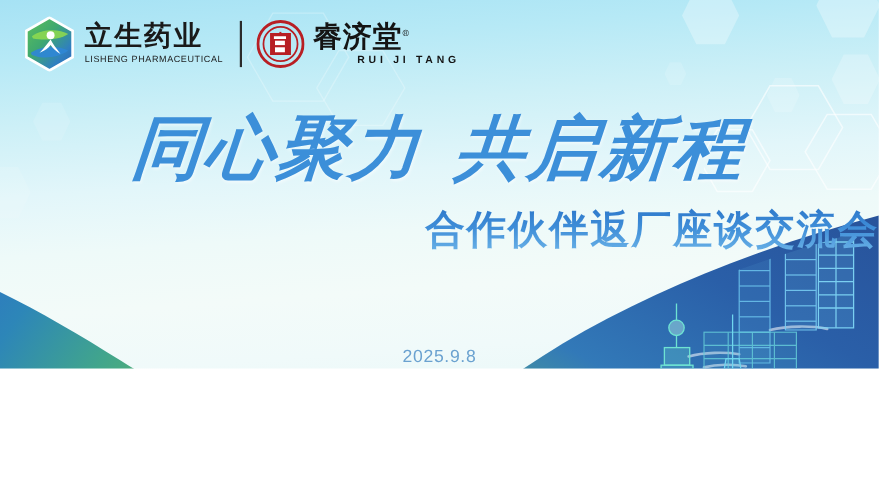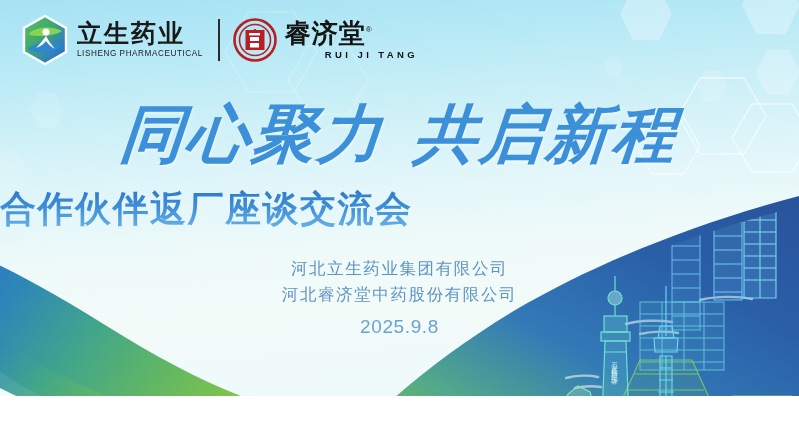--- a/index.html
+++ b/index.html
@@ -1,21 +1,21 @@
 <!DOCTYPE html>
 <html><head>
 <meta charset="utf-8">
 <style>
   html,body{margin:0;padding:0;}
   body{
     width:799px;height:448px;overflow:hidden;
     font-family:"Liberation Sans","DejaVu Sans",sans-serif;
   }
   .poster{
-    position:relative;width:799px;height:396px;overflow:hidden;
+    position:relative;width:799px;height:335px;overflow:hidden;
     background:linear-gradient(176deg,#a6e2f4 0%,#b6e9f6 14%,#cdf0f7 30%,#e2f6fa 46%,#eefaf9 60%,#f3fbf9 74%,#f0fafa 88%,#eaf8f8 100%);
   }
 
   
   .hexwrap{position:absolute;inset:0;pointer-events:none;overflow:hidden;}
   .hex{
     position:absolute;
     background:rgba(255,255,255,.30);
     clip-path:polygon(25% 3%,75% 3%,100% 50%,75% 97%,25% 97%,0 50%);
   }
@@ -77,40 +77,40 @@
     font-family:"DejaVu Serif","Liberation Serif",serif;
     font-style:italic;
     text-shadow:1px 2px 3px rgba(255,255,255,.55);
     white-space:nowrap;
     transform:skewX(-5deg);
   }
   .headline .gap{display:inline-block;width:30px;}
 
   
   .subtitle{
-    position:absolute;left:0;right:0;top:185px;text-align:left;z-index:30;
+    position:absolute;left:0;right:0;top:185px;text-align:right;z-index:30;
     font-size:36px;font-weight:700;letter-spacing:1.5px;
     background:linear-gradient(180deg,#2a74c8 0%,#3f8ed8 45%,#73b9ea 100%);
     -webkit-background-clip:text;background-clip:text;color:transparent;
     -webkit-text-fill-color:transparent;
     white-space:nowrap;
   }
 
   
   .companies{
     position:absolute;left:0;right:0;top:255px;text-align:center;z-index:30;
     color:#5f93c4;font-size:16.5px;line-height:26px;letter-spacing:1.6px;
     font-weight:400;
   }
   .companies div{white-space:nowrap;}
 
   
   .date{
     position:absolute;left:0;right:0;top:316px;text-align:center;z-index:30;
-    color:#6ba2d0;font-size:19px;letter-spacing:.6px;font-weight:400;
+    color:#6ba2d0;font-size:16px;letter-spacing:.6px;font-weight:400;
   }
 </style>
 </head>
 <body>
 
 <div class="poster">
 
   <div class="hexwrap">
     <div class="hex" style="left:620px;top:-14px;width:52px;height:56px;"></div>
     <div class="hex" style="left:742px;top:-26px;width:58px;height:62px;"></div>
@@ -364,20 +364,16 @@
       </div>
     </div>
   </div>
 
   <div class="headline">
     <span>同心聚力</span><span class="gap"></span><span>共启新程</span>
   </div>
 
   <div class="subtitle">合作伙伴返厂座谈交流会</div>
 
-  <div class="companies">
-    <div>河北立生药业集团有限公司</div>
-    <div>河北睿济堂中药股份有限公司</div>
-  </div>
 
   <div class="date">2025.9.8</div>
 
 </div>
 
 </body></html>

